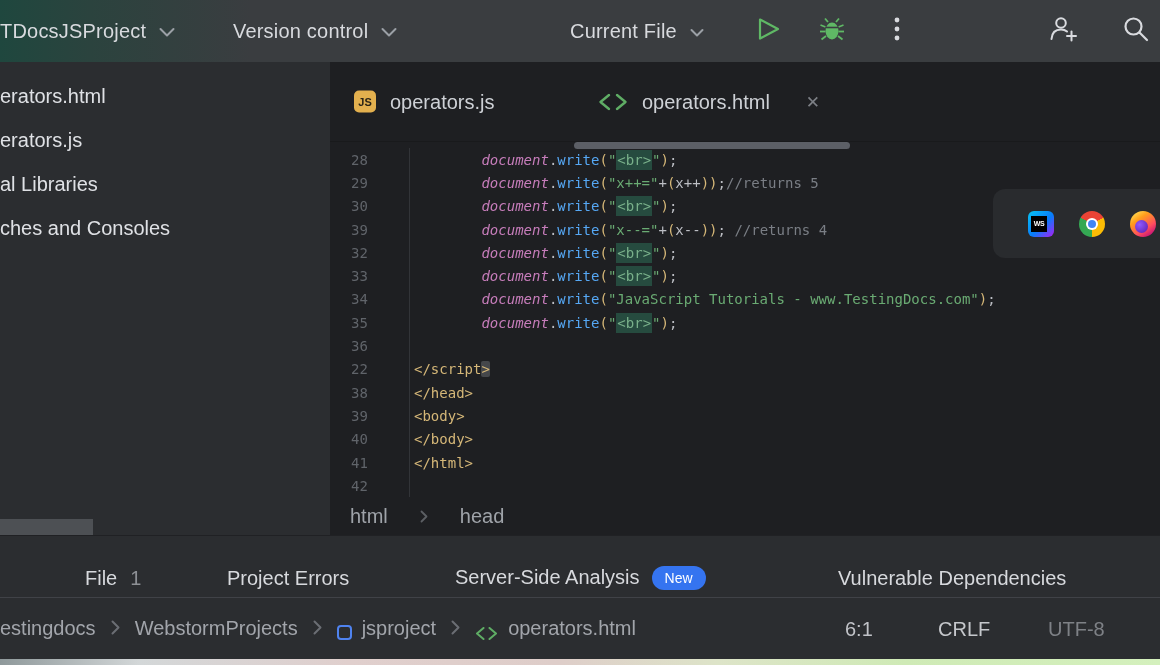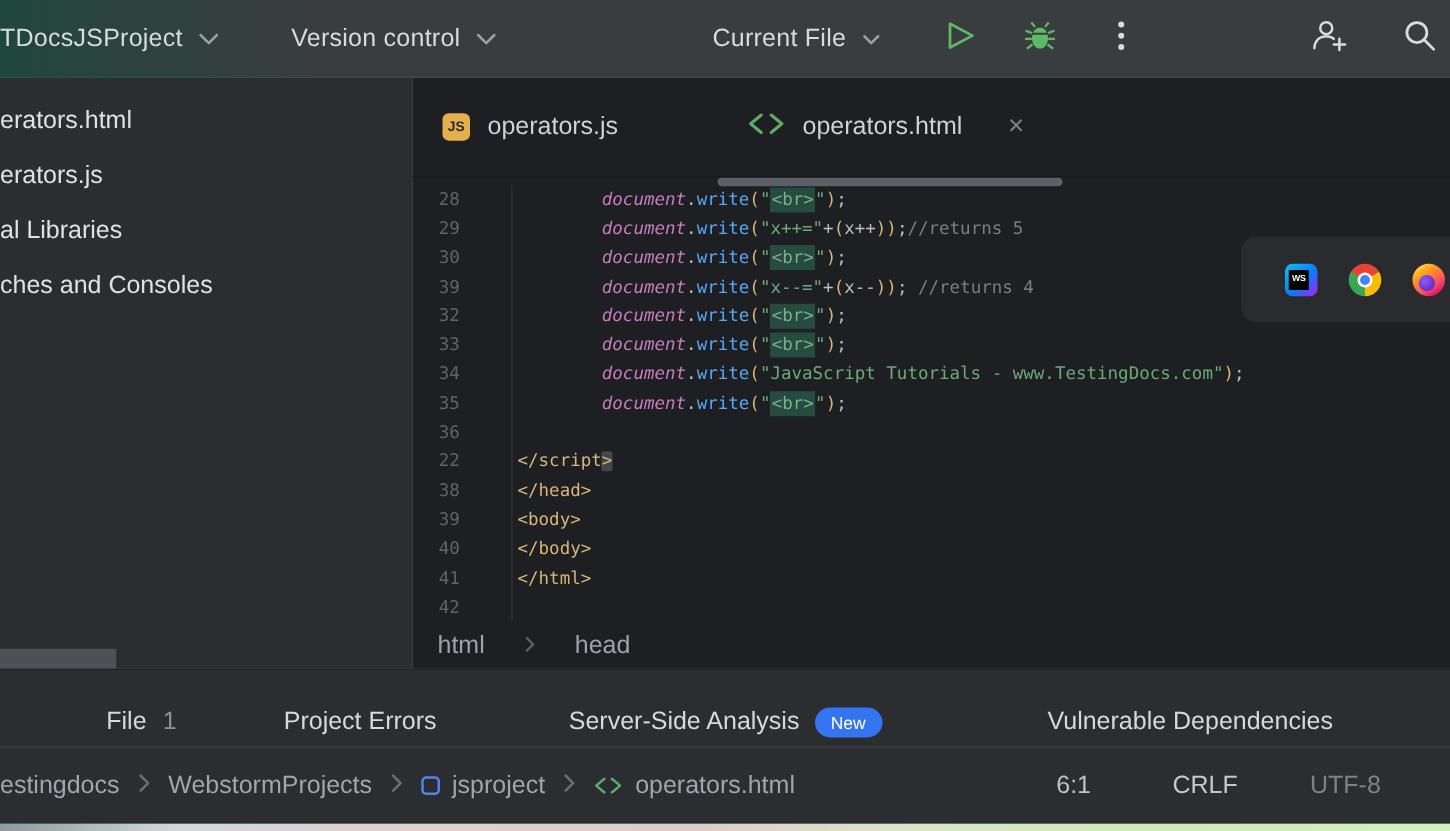--- a/index.html
+++ b/index.html
@@ -1,18 +1,18 @@
 <!DOCTYPE html>
 <html><head>
 <meta charset="utf-8">
 <style>
   * { margin:0; padding:0; box-sizing:border-box; }
   html,body { width:1160px; height:665px; overflow:hidden; background:#1e1f22;
               font-family:"Liberation Sans", sans-serif; }
-  .app { width:1160px; height:665px; display:flex; flex-direction:column; background:#14b8a6; }
+  .app { width:1160px; height:665px; display:flex; flex-direction:column; background:#000000; }
 
   
   .toolbar { position:relative; height:62px; flex:0 0 62px;
              background:linear-gradient(90deg,#1f473e 0px,#2b433e 90px,#3a3d40 250px,#3a3d40 100%); }
   .tb-item { position:absolute; top:50%; transform:translateY(-50%);
              display:flex; align-items:center; gap:13px; color:#d8dade;
              font-size:20px; letter-spacing:.2px; background:none; border:none; cursor:default; }
   .tb-icon-btn { position:absolute; top:50%; transform:translateY(-50%); display:flex; align-items:center; }
 
   
@@ -23,21 +23,21 @@
   .tree-root-row b { margin-left:8px; font-weight:700; }
   .tree-root-row .root-path { margin-left:9px; color:#7e8187; }
   .tree-items { margin-top:12px; }
   .tree-item { height:44px; display:flex; align-items:center; font-size:20px; color:#dfe1e5; white-space:nowrap; }
   .hscroll-thumb { position:absolute; left:0; bottom:0; width:93px; height:16px; background:#4d5054; }
 
   .editor-col { flex:1; display:flex; flex-direction:column; background:#1e1f22; min-width:0; }
 
   
   .tab-bar { position:relative; height:80px; flex:0 0 80px; border-bottom:1px solid #191a1c; }
-  .etab { position:absolute; top:50%; transform:translateY(-50%); display:flex; align-items:flex-start; gap:14px;
+  .etab { position:absolute; top:50%; transform:translateY(-50%); display:flex; align-items:center; gap:14px;
           font-size:20px; color:#ced1d6; white-space:nowrap; }
   .js-badge { width:22px; height:22px; border-radius:5px; background:#e3b04e; color:#2b2416;
               font-weight:700; font-size:11px; display:flex; align-items:center; justify-content:center; }
   .html-angle { display:flex; align-items:center; }
   .close-x { margin-left:22px; color:#7c7f85; font-size:17px; }
 
   
   .code-region { position:relative; flex:1; overflow:hidden; }
   .tab-scroll-thumb { position:absolute; top:0; left:244px; width:276px; height:7px;
                       border-radius:4px; background:#5c5f66; }
@@ -83,21 +83,21 @@
   
   .bottom-panel { flex:0 0 124px; background:#2b2d30; border-top:1px solid #202124; display:flex; flex-direction:column; }
   .problems-tabs { position:relative; height:40px; margin-top:22px; border-bottom:1px solid #404247; }
   .ptab { position:absolute; top:50%; transform:translateY(-50%); display:flex; align-items:center;
           font-size:20px; color:#d7d9dd; white-space:nowrap; }
   .ptab .count { margin-left:13px; color:#8d9095; }
   .ptab .badge { margin-left:12px; background:#3574f0; color:#fff; font-size:14px;
                  padding:4px 13px; border-radius:14px; }
   .status-bar { position:relative; flex:1; display:flex; align-items:center; }
   .sb-crumbs { display:flex; align-items:center; gap:15px; font-size:20px; color:#a2a5ab; }
-  .sb-crumb { display:flex; align-items:center; gap:10px; white-space:nowrap; }
+  .sb-crumb { display:flex; align-items:flex-end; gap:10px; white-space:nowrap; }
   .sb-proj-icon { width:15px; height:15px; border:2.5px solid #4f83f0; border-radius:4px; }
   .sb-widget { position:absolute; top:50%; transform:translateY(-50%); font-size:20px; }
   .w-caret { left:845px; color:#c0c2c7; }
   .w-crlf  { left:938px; color:#c5c7cb; }
   .w-enc   { left:1048px; color:#7e8186; }
 
   
   .desktop-strip { flex:0 0 8px;
     background:linear-gradient(90deg,#8f999b 0%,#d3d7d8 12%,#e0cfcd 30%,#decdc9 48%,#dde4c8 62%,#cfeab6 78%,#d4f0bd 100%); }
 

